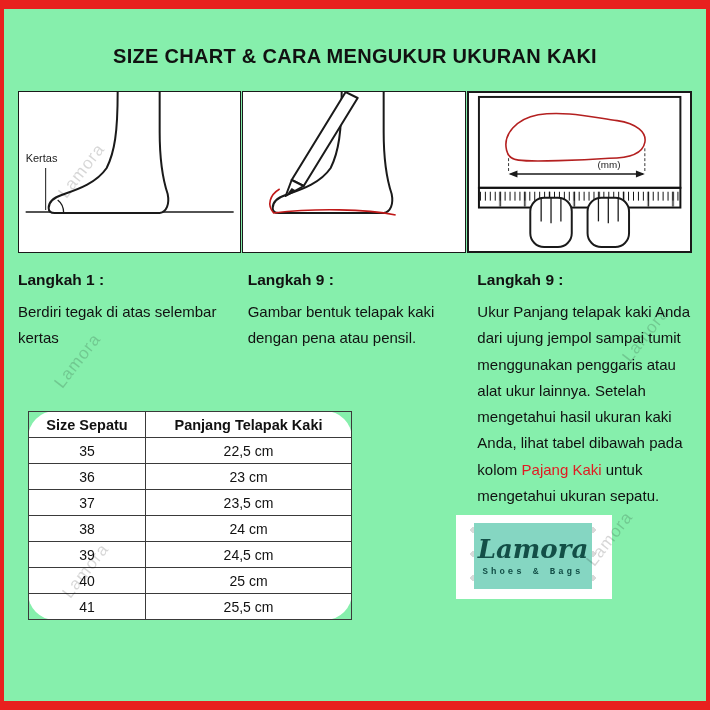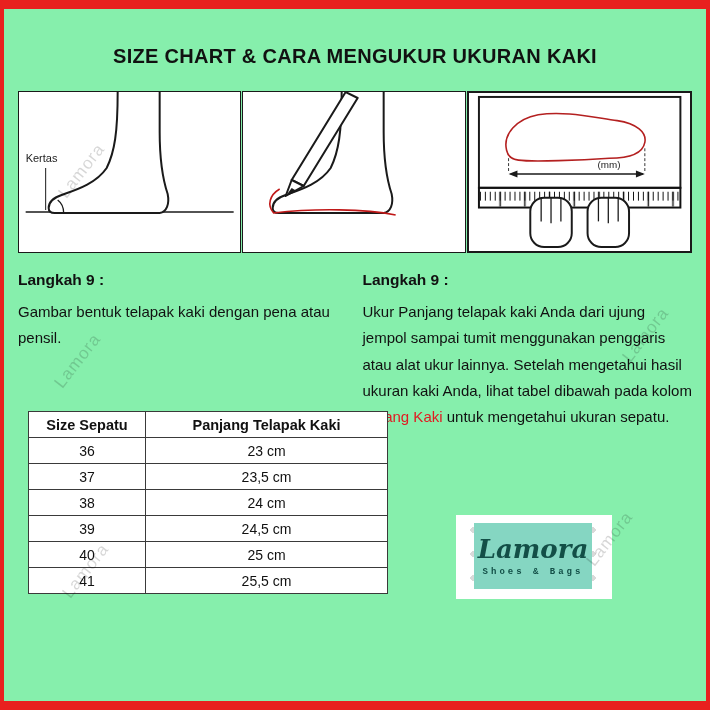--- a/index.html
+++ b/index.html
@@ -14,21 +14,21 @@
   }
   .panels{position:absolute;top:82px;left:14px;right:14px;height:162px;display:flex;gap:1px;}
   .panel{flex:1;border:1px solid #1a1a1a;background:#fff;position:relative;}
   .panel.thick{border-width:2px;}
   .panel svg{display:block;width:100%;height:100%;}
   .cols{position:absolute;top:258px;left:14px;right:14px;display:flex;gap:15px;}
   .col{flex:1;}
   .step-label{font-weight:700;font-size:15.5px;margin:4px 0 10px;}
   .step-text{font-size:15px;line-height:1.75;margin:0;}
   .hl{color:#e11b22;}
-  .size-table{position:absolute;left:24px;top:402px;width:360px;border-collapse:collapse;font-size:14px;background:#fff;}
+  .size-table{position:absolute;left:24px;top:402px;width:324px;border-collapse:collapse;font-size:14px;background:#fff;border-radius:27px;}
   .size-table th,.size-table td{border:1px solid #3a3a3a;text-align:center;padding:4px 6px;height:17px;}
   .size-table th{font-weight:700;font-size:14.5px;}
   .size-table th:first-child,.size-table td:first-child{width:104px;}
   .logo-dots{
     position:absolute;left:452px;top:506px;width:156px;height:84px;background:#fff;
     background-image:radial-gradient(#d9d9d9 2.6px,transparent 2.9px);
     background-size:24px 24px;background-position:5px 3px;
   }
   .logo-box{
     position:absolute;left:470px;top:514px;width:118px;height:66px;background:#85d6c2;
@@ -100,37 +100,45 @@
         <rect x="116" y="106" width="42" height="50" rx="14" fill="#fff" stroke="#1a1a1a" stroke-width="2"></rect>
         <line x1="127" y1="106" x2="127" y2="130" stroke="#1a1a1a" stroke-width="1.3"></line>
         <line x1="137" y1="106" x2="137" y2="132" stroke="#1a1a1a" stroke-width="1.3"></line>
         <line x1="147" y1="106" x2="147" y2="130" stroke="#1a1a1a" stroke-width="1.3"></line>
       </svg>
     </div>
   </div>
 
   <div class="cols">
     <div class="col">
+      <div class="step-label">Langkah 1 :</div>
+      <p class="step-text">Berdiri tegak di atas selembar kertas</p>
+    </div>
+    <div class="col">
       <div class="step-label">Langkah 9 :</div>
       <p class="step-text">Gambar bentuk telapak kaki dengan pena atau pensil.</p>
     </div>
     <div class="col">
       <div class="step-label">Langkah 9 :</div>
       <p class="step-text"><span>Ukur Panjang telapak kaki Anda dari ujung jempol sampai tumit menggunakan penggaris atau alat ukur lainnya. Setelah mengetahui hasil ukuran kaki Anda, lihat tabel dibawah pada kolom </span><span class="hl">Pajang Kaki</span><span> untuk mengetahui ukuran sepatu.</span></p>
     </div>
   </div>
 
   <table class="size-table">
     <thead>
       <tr>
         <th>Size Sepatu</th>
         <th>Panjang Telapak Kaki</th>
       </tr>
     </thead>
     <tbody>
+      <tr>
+        <td>35</td>
+        <td>22,5 cm</td>
+      </tr>
       <tr>
         <td>36</td>
         <td>23 cm</td>
       </tr>
       <tr>
         <td>37</td>
         <td>23,5 cm</td>
       </tr>
       <tr>
         <td>38</td>

